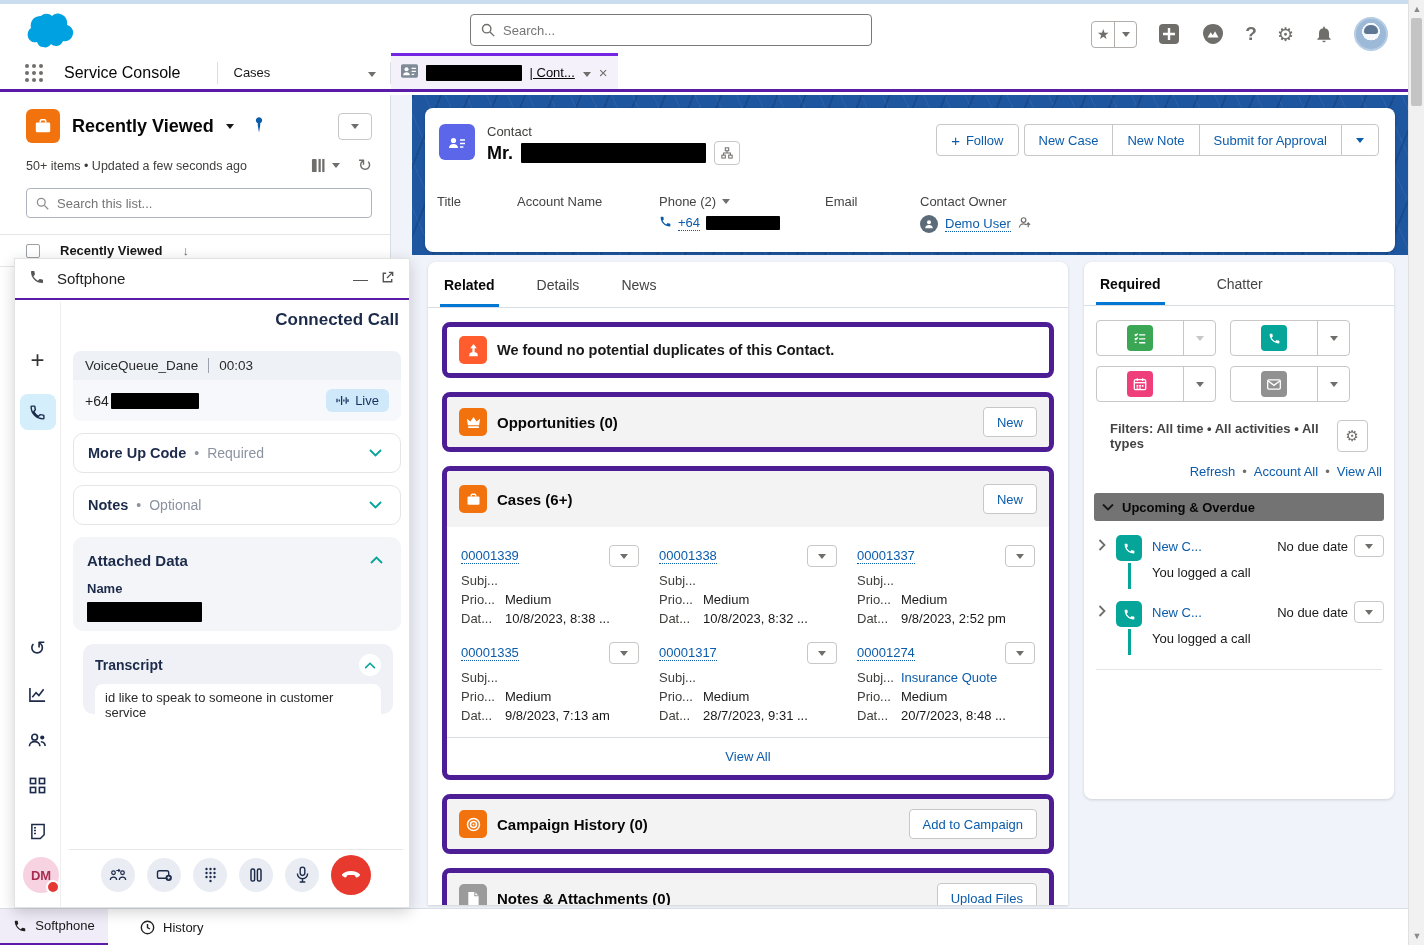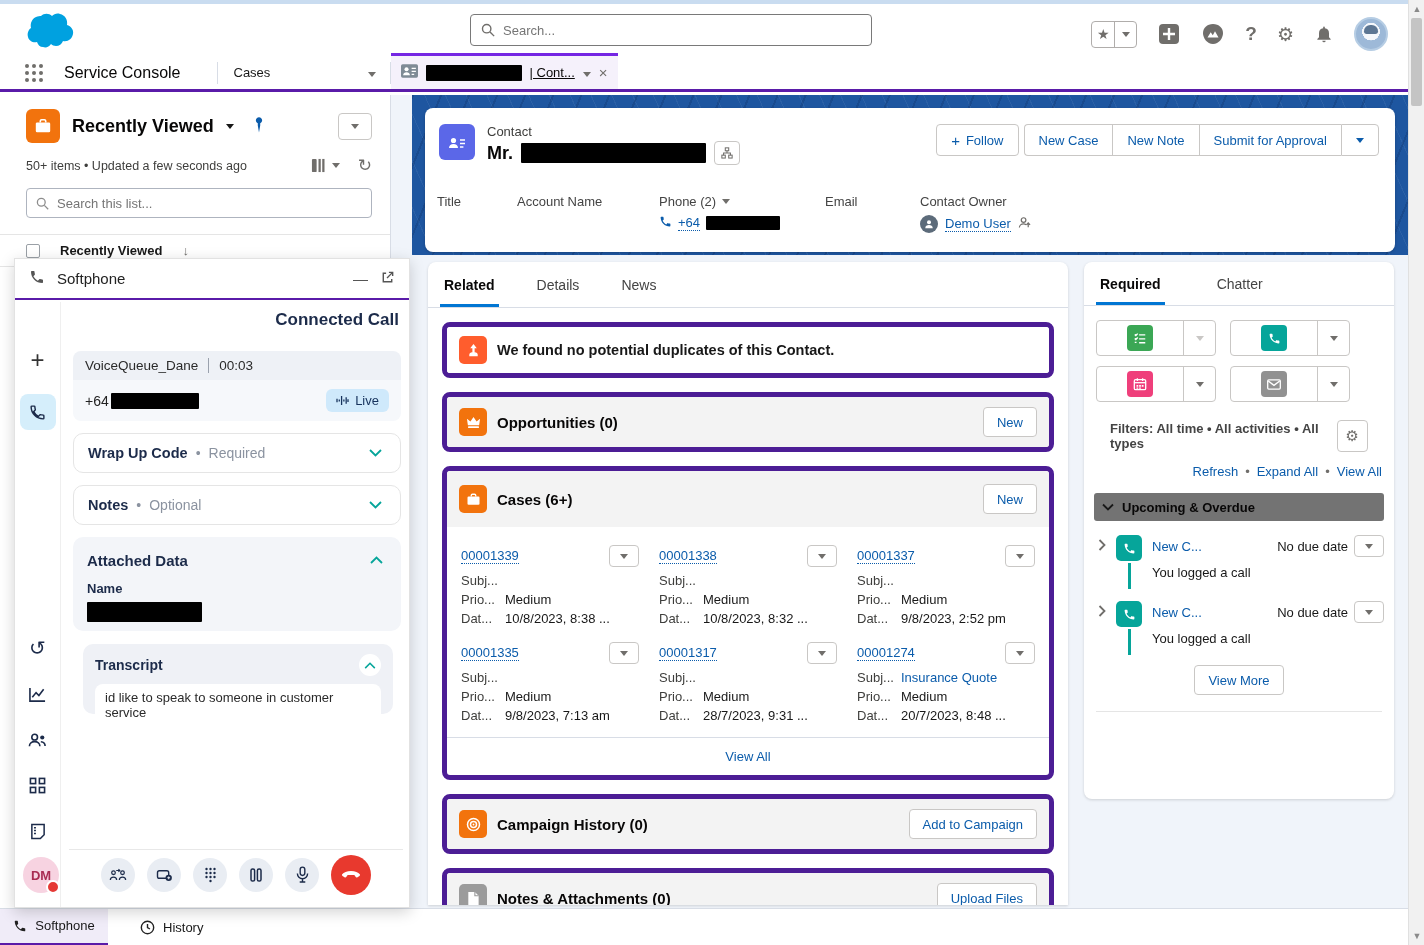--- a/index.html
+++ b/index.html
@@ -644,21 +644,21 @@
         </span>
     </span>
   </div>
   <div class="flex" style="padding:18px 26px 0;font-weight:bold;">
     <span style="color:#444;">Filters: All time • All activities • All types</span>
     <span class="ghost-btn" style="width:34px;height:32px;margin-left:auto;font-size:15px;color:#706e6b;">⚙</span>
   </div>
   <div class="flex" style="padding:12px 12px 0;justify-content:flex-end;gap:7px;">
     <a>Refresh</a>
     <span style="color:#706e6b;">•</span>
-    <a>Expand All</a>
+    <a>Account All</a>
     <span style="color:#706e6b;">•</span>
     <a>View All</a>
   </div>
   <div style="padding:14px 10px 0;">
     <div class="upc-bar">
       <svg width="12" height="8" viewBox="0 0 12 8">
           <path d="M1 1.5l5 5 5-5" fill="none" stroke="#181818" stroke-width="1.8"></path>
         </svg>
       <span>Upcoming &amp; Overdue</span>
     </div>
@@ -695,23 +695,20 @@
       <span class="tl-line"></span>
       <div class="tl-top">
         <a>New C...</a>
         <span class="tl-due">No due date</span>
         <button class="tile-caret">
             <span class="caret"></span>
           </button>
       </div>
       <div class="tl-desc">You logged a call</div>
     </div>
-    <div style="text-align:center;margin-top:12px;">
-      <button class="act-btn" style="margin:0;">View More</button>
-    </div>
     <div style="border-top:1px solid #e5e5e5;margin:16px 2px 0;"></div>
   </div>
 </div>
 
 <div class="abs" id="softphone">
   <div id="sp-header">
     <span>
       <svg width="16" height="16" viewBox="0 0 24 24" fill="#555">
           <path d="M6.6 10.8c1.5 2.9 3.8 5.2 6.7 6.7l2.2-2.2c.3-.3.7-.4 1-.2 1.1.4 2.3.6 3.5.6.6 0 1 .4 1 1V20c0 .6-.4 1-1 1C10.6 21 3 13.4 3 4c0-.6.4-1 1-1h3.3c.6 0 1 .4 1 1 0 1.2.2 2.4.6 3.5.1.3 0 .7-.2 1l-2.1 2.3z"></path>
         </svg>
@@ -777,21 +774,21 @@
       <span class="live-badge">
         <svg width="13" height="11" viewBox="0 0 14 12">
             <path d="M1 4v4M3.5 5v2M6 1v10M8.5 5v2M11 2.5v7M13 4.5v3" stroke="#16325c" stroke-width="1.4"></path>
           </svg>
         <span>Live</span>
       </span>
     </div>
   </div>
 
   <div class="sp-row" style="top:174px;">
-    <b>Wrap Up Code</b>
+    <b>More Up Code</b>
     <span class="sp-dim">•</span>
     <span class="sp-dim">Required</span>
     <span class="chev-teal">
       <svg width="13" height="8" viewBox="0 0 13 8">
           <path d="M1 1l5.5 5.5L12 1" fill="none" stroke="#06a59a" stroke-width="1.8"></path>
         </svg>
       </span>
   </div>
   <div class="sp-row" style="top:226px;">
     <b>Notes</b>

